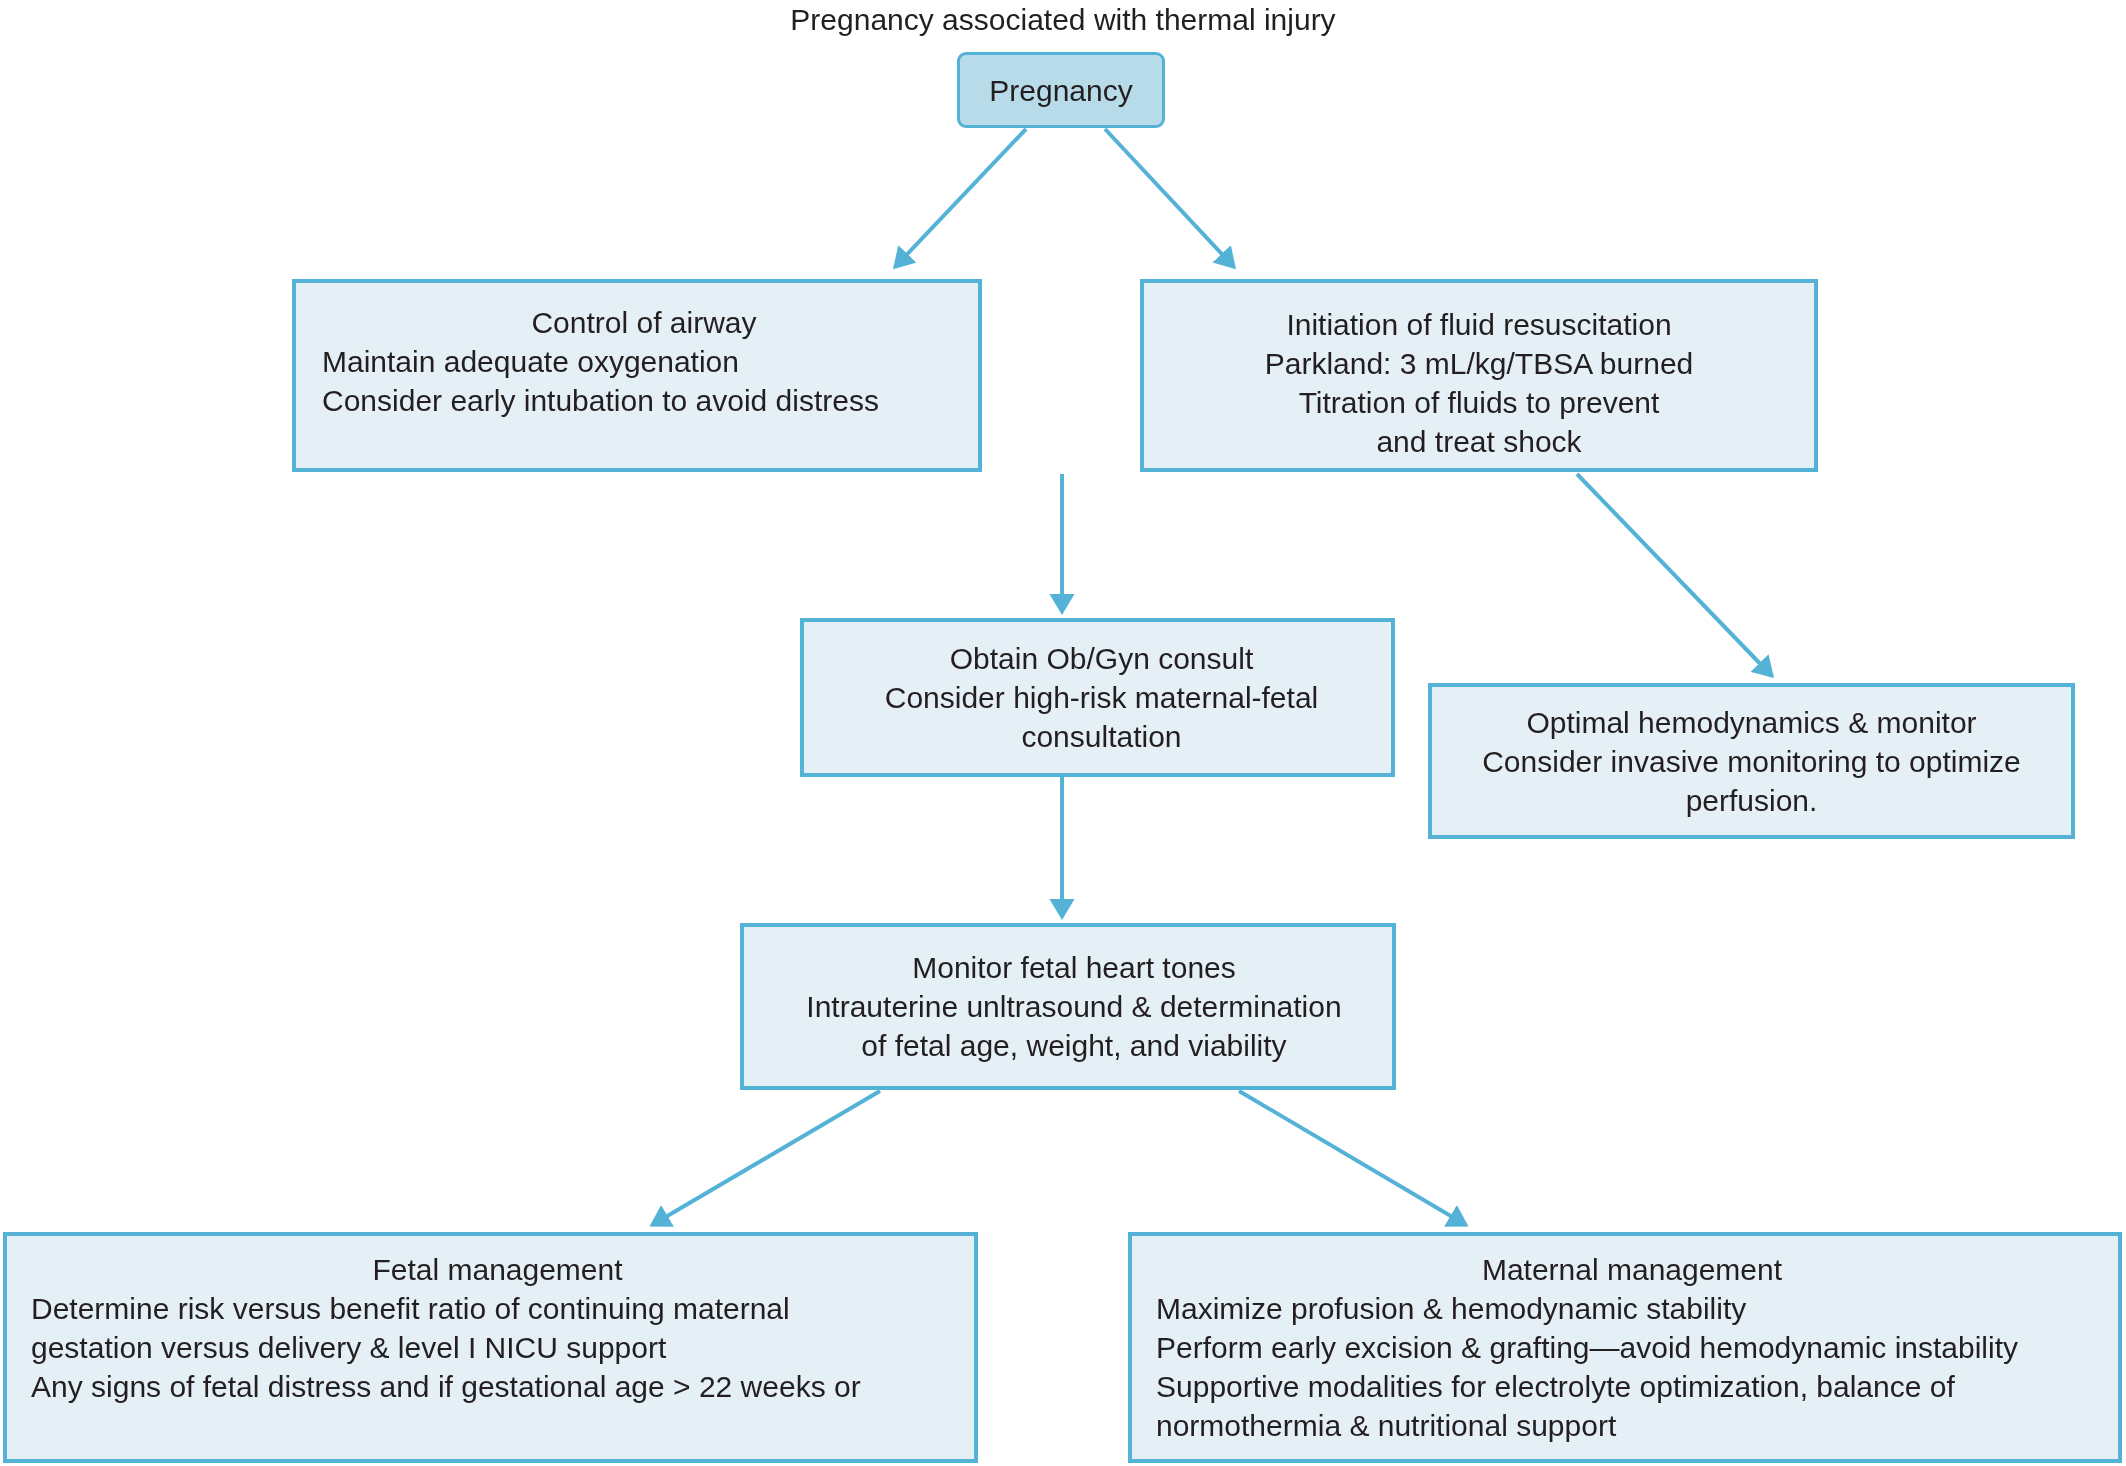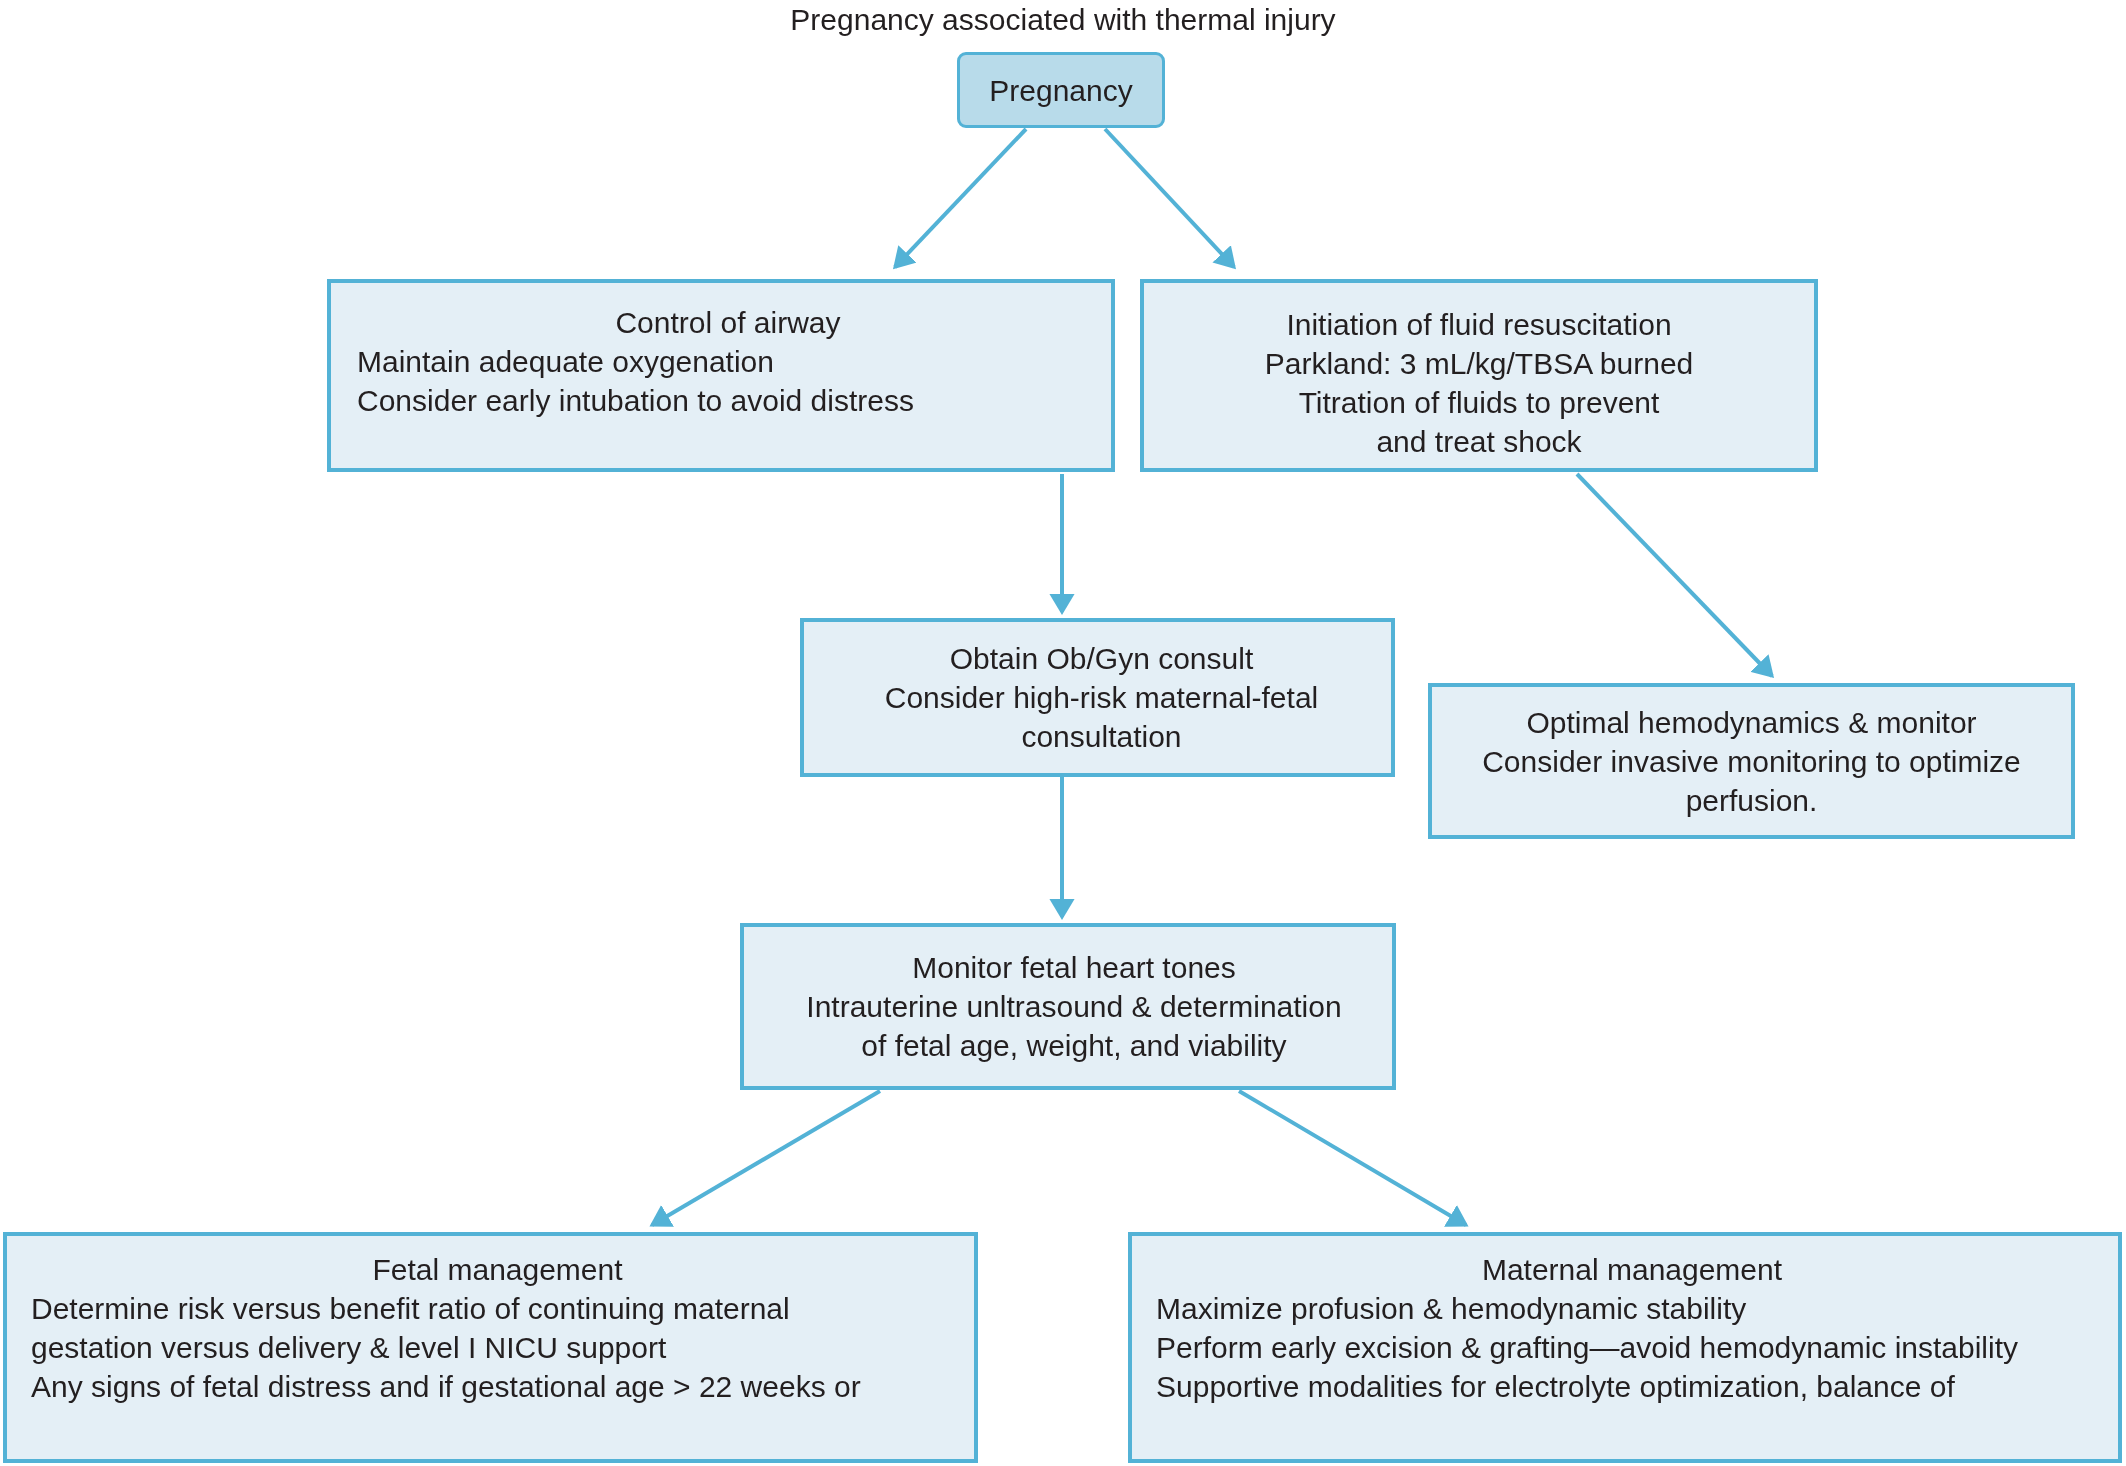--- a/index.html
+++ b/index.html
@@ -72,21 +72,21 @@
     <line x1="1577" y1="474" x2="1772" y2="676" marker-end="url(#arrowhead)"></line>
     <line x1="1062" y1="777" x2="1062" y2="917" marker-end="url(#arrowhead)"></line>
     <line x1="880" y1="1091" x2="652" y2="1225" marker-end="url(#arrowhead)"></line>
     <line x1="1239" y1="1091" x2="1466" y2="1225" marker-end="url(#arrowhead)"></line>
   </svg>
 
   <div class="node node-root" style="left:957px; top:52px; width:208px; height:76px;border-radius:9px;">
     <span class="line center">Pregnancy</span>
   </div>
 
-  <div class="node" style="left:327px; top:279px; width:788px; height:193px; padding:20px 12px 0 26px;">
+  <div class="node" style="left:292px; top:279px; width:690px; height:193px; padding:20px 12px 0 26px;">
     <span class="line center">Control of airway</span>
     <span class="line left">Maintain adequate oxygenation</span>
     <span class="line left">Consider early intubation to avoid distress</span>
   </div>
 
   <div class="node" style="left:1140px; top:279px; width:678px; height:193px; padding:22px 10px 0 10px;">
     <span class="line center">Initiation of fluid resuscitation</span>
     <span class="line center">Parkland: 3 mL/kg/TBSA burned</span>
     <span class="line center">Titration of fluids to prevent</span>
     <span class="line center">and treat shock</span>
@@ -115,15 +115,16 @@
     <span class="line left">Determine risk versus benefit ratio of continuing maternal</span>
     <span class="line left">gestation versus delivery &amp; level I NICU support</span>
     <span class="line left">Any signs of fetal distress and if gestational age &gt; 22 weeks or</span>
   </div>
 
   <div class="node" style="left:1128px; top:1232px; width:994px; height:231px; padding:14px 10px 0 24px;">
     <span class="line center">Maternal management</span>
     <span class="line left">Maximize profusion &amp; hemodynamic stability</span>
     <span class="line left">Perform early excision &amp; grafting—avoid hemodynamic instability</span>
     <span class="line left">Supportive modalities for electrolyte optimization, balance of</span>
+    <span class="line left">normothermia &amp; nutritional support</span>
   </div>
 
 </div>
 
 </body></html>

